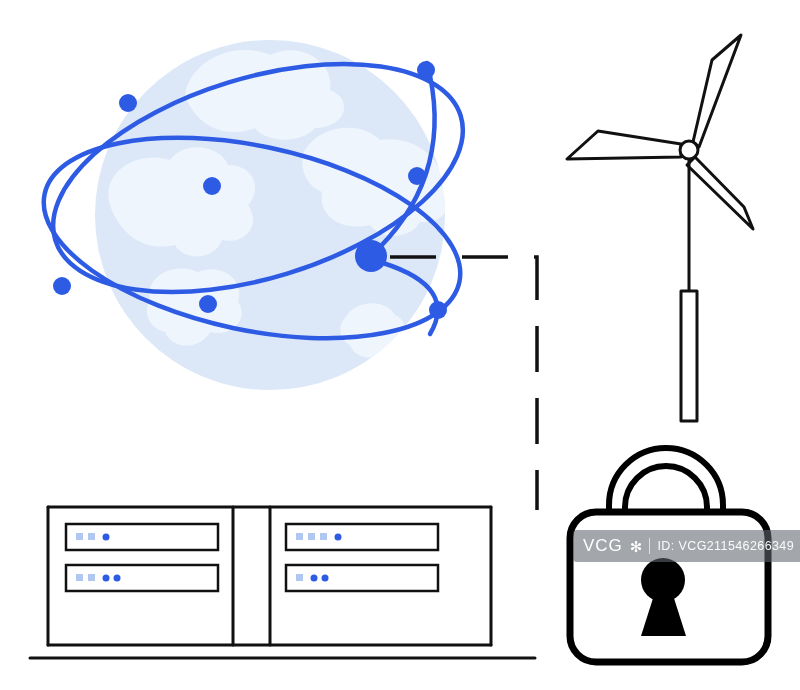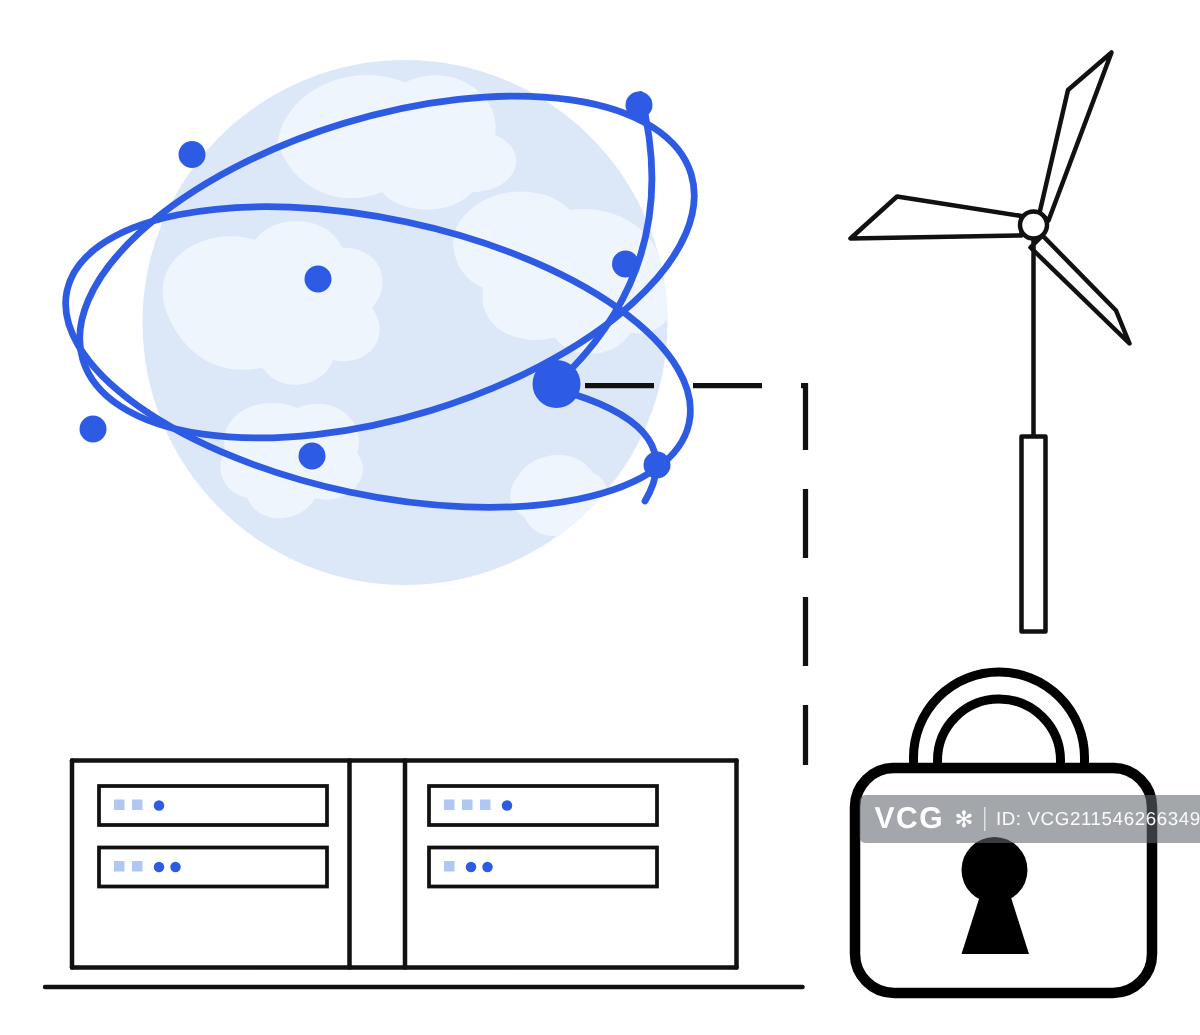--- a/index.html
+++ b/index.html
@@ -29,21 +29,21 @@
     height: 32px; width: 240px;
     display: flex; align-items: center;
     gap: 7px; padding: 0 10px;
     box-sizing: border-box;
     background: rgba(96, 101, 108, 0.58);
     border-radius: 4px 0 0 4px;
     color: #fff;
     white-space: nowrap;
     overflow: hidden;
   }
-  .watermark .brand { font-weight: bold; font-size: 20px; letter-spacing: 1px; }
+  .watermark .brand { font-weight: normal; font-size: 17px; letter-spacing: 1px; }
   .watermark .glyph { font-size: 15px; line-height: 1; }
   .watermark .sep   { width: 1px; height: 16px; background: rgba(255,255,255,.65); }
   .watermark .wm-id { font-size: 12.5px; letter-spacing: .4px; opacity: .95; }
 </style>
 </head>
 <body>
 
 <div class="stage">
 
   <svg width="800" height="690" viewBox="0 0 800 690">

